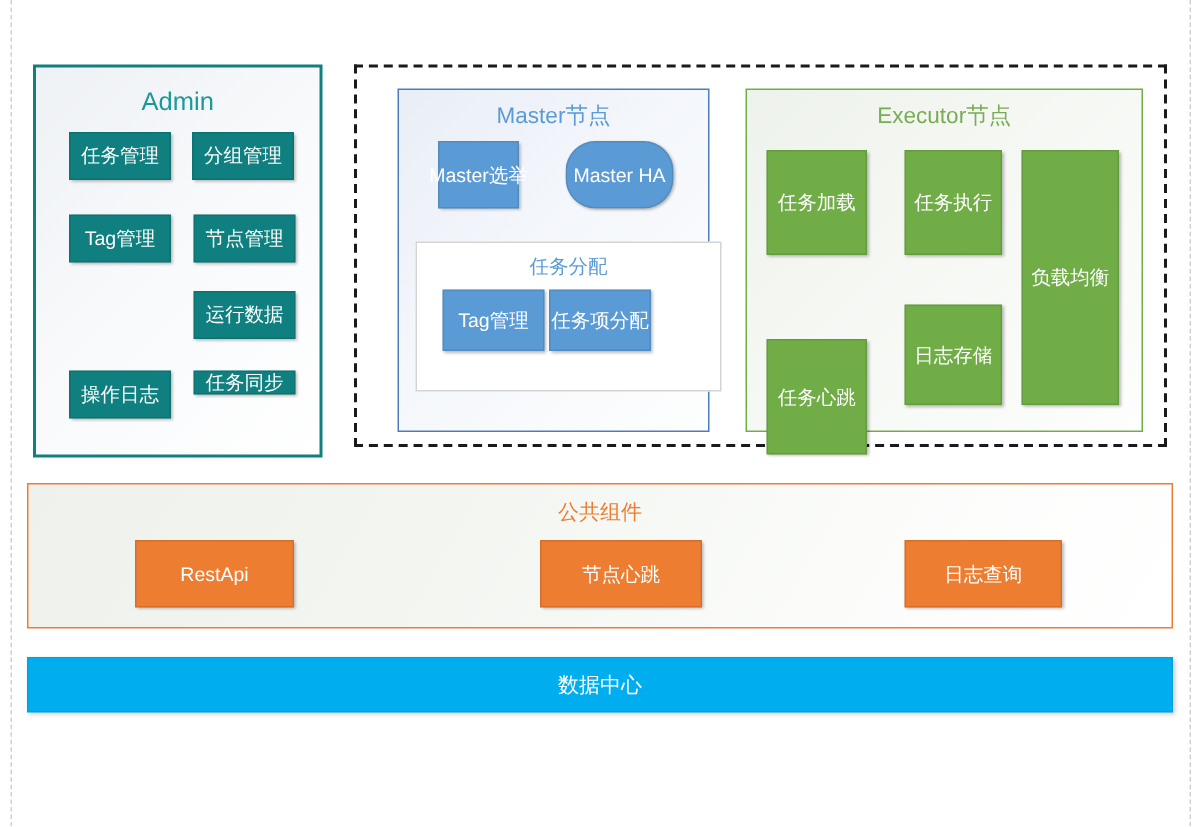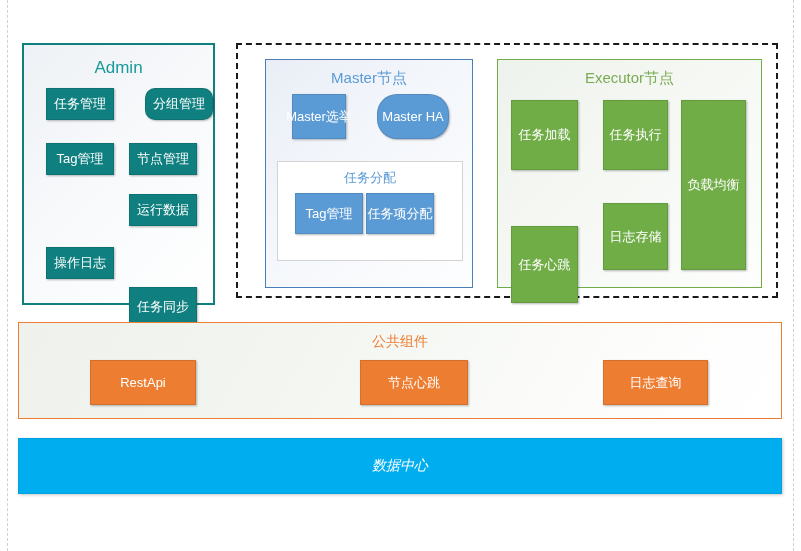--- a/index.html
+++ b/index.html
@@ -71,21 +71,21 @@
     border: 1px solid #4a7ebb;
     background: linear-gradient(135deg, #e9eef6 0%, #f3f6fb 40%, #fdfefe 100%);
   }
   .panel-master > .panel-title {
     top: 9px;
     color: #5b9bd5;
   }
 
   
   .panel-suballoc {
-    left: 277px; top: 161px; width: 186px; height: 100px;
+    left: 277px; top: 161px; width: 204px; height: 100px;
     border: 1px solid #d3d3d3;
     background: #ffffff;
   }
   .panel-suballoc > .panel-title {
     top: 7px;
     color: #5b9bd5;
     font-size: 13px;
   }
 
   
@@ -127,54 +127,53 @@
     white-space: nowrap;
   }
   .node.teal   { background: #0f7f7f; }
   .node.blue   { background: #5b9bd5; }
   .node.green  { background: #70ad47; }
   .node.orange { background: #ed7d31; }
 
   
   .bar-datacenter {
     position: absolute;
-    left: 18px; top: 438px; width: 764px; height: 56px;
+    left: 18px; top: 438px; width: 764px; height: 37px;
     background: #00aeef;
     display: flex;
     align-items: center;
     justify-content: center;
     color: #ffffff;
     font-size: 14px;
     box-sizing: border-box;
     border: 1px solid rgba(0,0,0,0.06);
     box-shadow: 1px 1px 3px rgba(0,0,0,0.22);
-    font-style: italic;
   }
 </style>
 </head>
 <body>
 
 <div id="canvas">
 
   <div class="page-guide left"></div>
   <div class="page-guide right"></div>
 
   <div class="panel panel-admin">
     <div class="panel-title">Admin</div>
 
     <div class="node teal" style="left:22px;  top:43px;  width:68px; height:32px;">任务管理</div>
-    <div class="node teal" style="left:121px; top:43px;  width:68px; height:32px;border-radius:10px;">分组管理</div>
+    <div class="node teal" style="left:104px; top:43px;  width:68px; height:32px;">分组管理</div>
 
     <div class="node teal" style="left:22px;  top:98px;  width:68px; height:32px;">Tag管理</div>
     <div class="node teal" style="left:105px; top:98px;  width:68px; height:32px;">节点管理</div>
 
     <div class="node teal" style="left:105px; top:149px; width:68px; height:32px;">运行数据</div>
 
     <div class="node teal" style="left:22px;  top:202px; width:68px; height:32px;">操作日志</div>
-    <div class="node teal" style="left:105px; top:202px; width:68px; height:40px;margin-top:40px;">任务同步</div>
+    <div class="node teal" style="left:105px; top:202px; width:68px; height:16px;">任务同步</div>
   </div>
 
   <div class="cluster-dashed"></div>
 
   <div class="panel panel-master">
     <div class="panel-title">Master节点</div>
 
     <div class="node blue" style="left:26px;  top:34px; width:54px; height:45px;">Master选举</div>
     <div class="node blue" style="left:111px; top:34px; width:72px; height:45px;border-radius:20px;">Master HA</div>
   </div>

